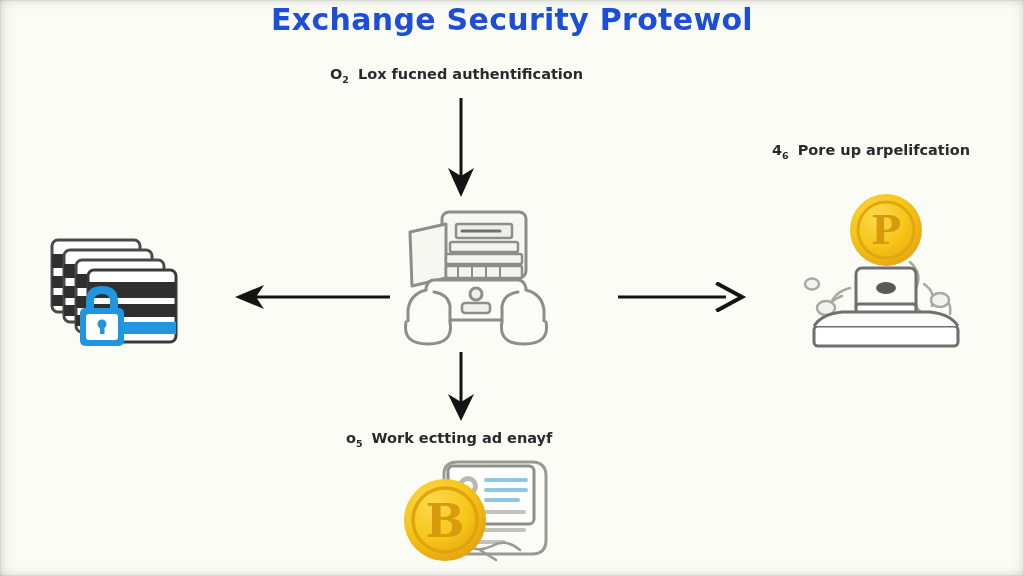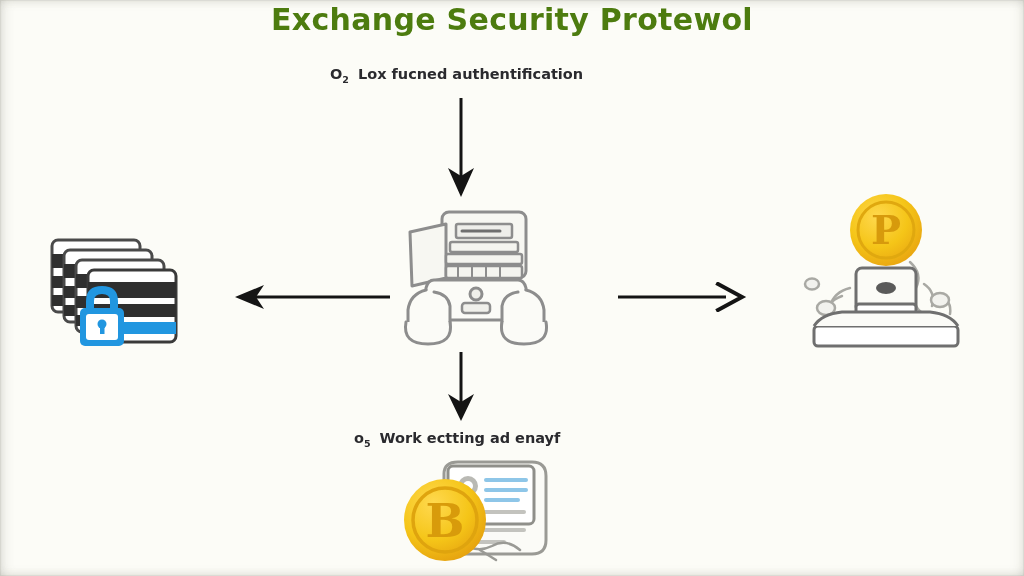--- a/index.html
+++ b/index.html
@@ -29,21 +29,21 @@
   }
 
   .title {
     position: absolute;
     top: 2px;
     left: 0;
     width: 100%;
     text-align: center;
     font-size: 30px;
     font-weight: bold;
-    color: #4d7c0f;
+    color: #1d4ed8;
     letter-spacing: 0.3px;
     font-family: "DejaVu Sans", sans-serif;
   }
 
   .node-label {
     position: absolute;
     font-size: 14.5px;
     font-weight: bold;
     color: #2a2a2e;
     white-space: nowrap;
@@ -53,21 +53,21 @@
     margin-right: 9px;
     font-weight: bold;
   }
   .node-label .idx sub {
     font-size: 9.5px;
   }
 
   .label-top    { left: 330px; top: 66px; }
   .label-left   { left: 33px;  top: 175px; }
   .label-right  { left: 772px; top: 142px; }
-  .label-bottom { left: 354px; top: 430px; }
+  .label-bottom { left: 346px; top: 430px; }
 
   
   .arrow { position: absolute; }
   .arrow-down-top    { left: 444px; top: 98px;  }
   .arrow-down-bottom { left: 444px; top: 352px; }
   .arrow-left        { left: 230px; top: 282px; }
   .arrow-right       { left: 618px; top: 282px; }
 
   
   .icon { position: absolute; }
@@ -81,20 +81,23 @@
 
 <div id="canvas">
 
   <div class="title">Exchange Security Protewol</div>
 
   <div class="node-label label-top">
     <span class="idx">O<sub>2</sub></span><span>Lox fucned authentification</span>
   </div>
 
 
+  <div class="node-label label-right">
+    <span class="idx">4<sub>6</sub></span><span>Pore up arpelifcation</span>
+  </div>
 
   <div class="node-label label-bottom">
     <span class="idx">o<sub>5</sub></span><span>Work ectting ad enayf</span>
   </div>
 
   <div class="arrow arrow-down-top">
     <svg width="34" height="102" viewBox="0 0 34 102">
       <line x1="17" y1="0" x2="17" y2="78" stroke="#141414" stroke-width="3"></line>
       <polygon points="17,99 4,70 17,78 30,70" fill="#141414"></polygon>
     </svg>

